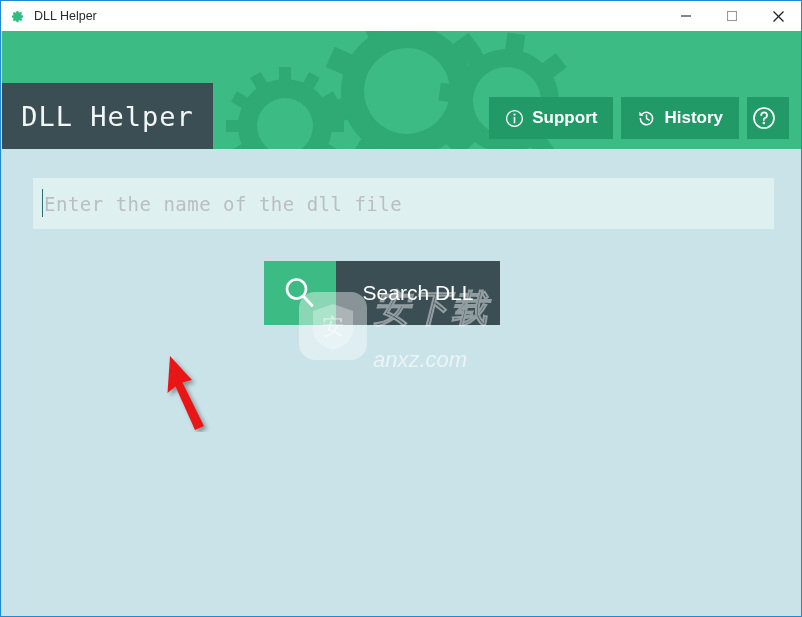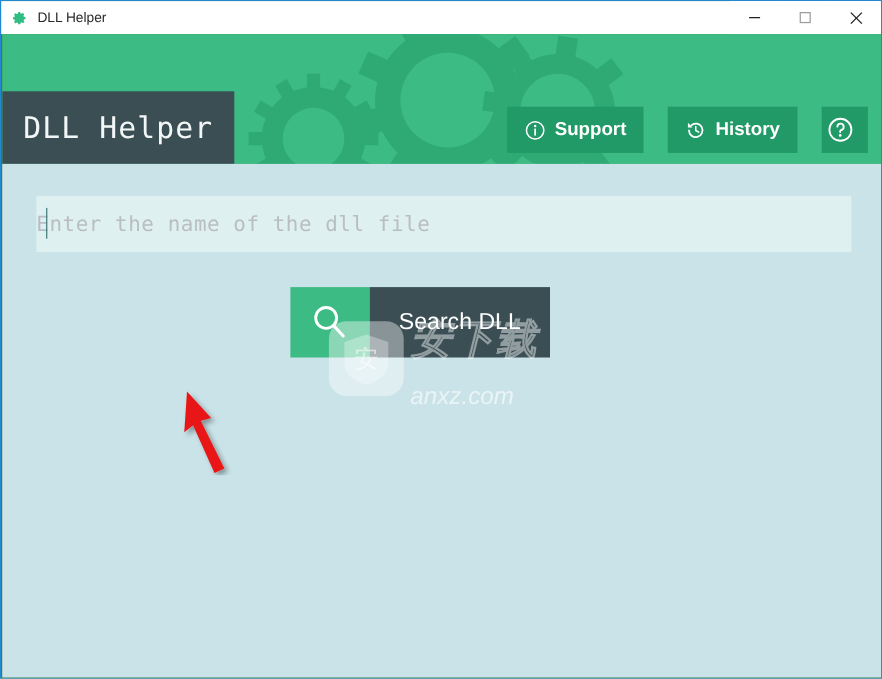--- a/index.html
+++ b/index.html
@@ -14,21 +14,21 @@
     font-family: "Liberation Sans", sans-serif;
   }
 
   
   .window {
     position: relative;
     width: 802px;
     height: 617px;
     box-sizing: border-box;
     border: 1px solid #2288d4;
-    background: #4d7c0f;
+    background: #fde047;
     overflow: hidden;
   }
 
   
   .titlebar {
     position: absolute;
     left: 0; top: 0;
     width: 800px;
     height: 30px;
     background: #ffffff;
@@ -103,21 +103,21 @@
     color: #f2f6f7;
     letter-spacing: 1px;
     white-space: nowrap;
   }
   .header-actions {
     position: absolute;
     right: 13px;
     top: 66px;
     display: flex;
     align-items: center;
-    gap: 22px;
+    gap: 8px;
     height: 42px;
   }
   .hbtn {
     height: 42px;
     background: #219a68;
     color: #ffffff;
     display: flex;
     align-items: center;
     gap: 8px;
     padding: 0 16px;
@@ -170,20 +170,21 @@
     left: 9px;
     top: 11px;
     width: 1px;
     height: 28px;
     background: #2f6e6e;
   }
   .placeholder {
     font-family: "DejaVu Sans Mono", "Liberation Mono", monospace;
     font-size: 19px;
     color: #b9bec2;
+    padding-left: 11px;
     white-space: nowrap;
     letter-spacing: 0.5px;
   }
 
   
   .search-btn {
     position: absolute;
     left: 262px;
     top: 112px;
     width: 236px;

